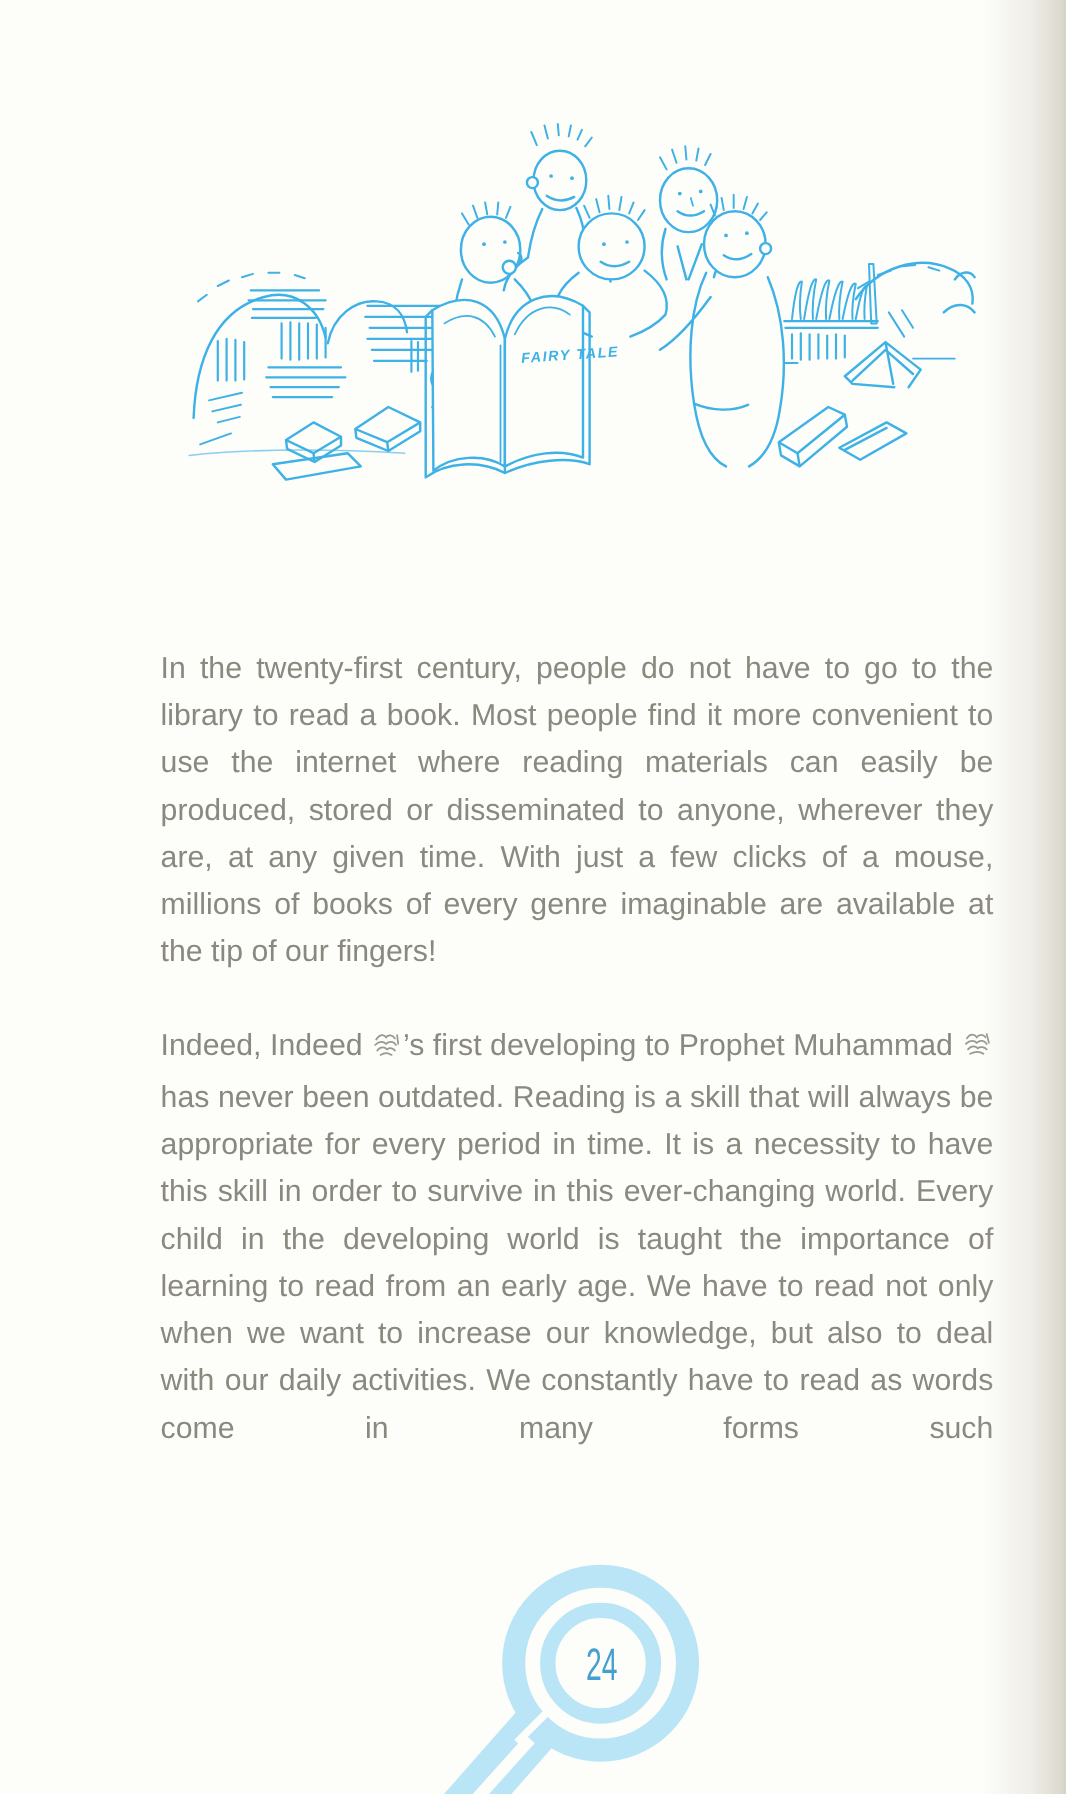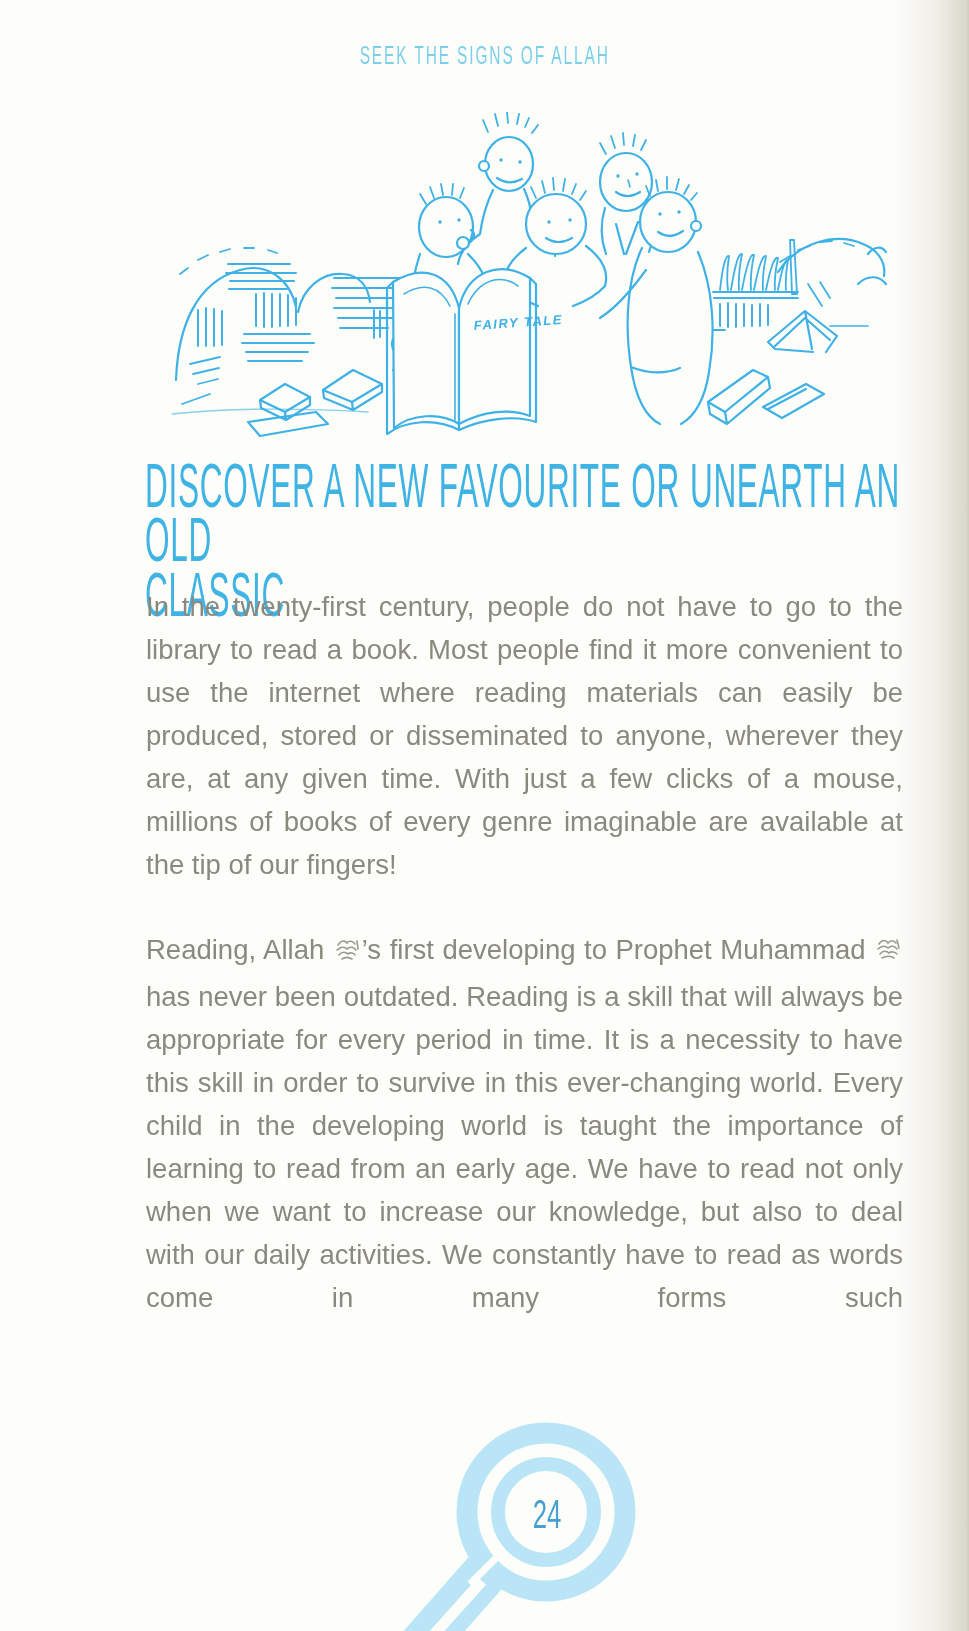--- a/index.html
+++ b/index.html
@@ -42,23 +42,20 @@
   .edge-shadow{
     position:absolute;top:0;right:0;width:76px;height:100%;pointer-events:none;
     background:linear-gradient(to right,rgba(214,211,199,0) 0%,rgba(222,219,209,0.45) 58%,rgba(213,210,197,0.85) 96%,rgba(203,200,186,0.9) 100%);
   }
 </style>
 </head>
 <body>
 
 <div class="page">
 
-  <div class="running-header">
-    <span class="rh-inner">SEEK THE SIGNS OF ALLAH</span>
-  </div>
 
   <div class="illo">
     <svg width="720" height="335" viewBox="0 0 720 335" fill="none" stroke="#3eb1e6" stroke-width="2.2" stroke-linecap="round" stroke-linejoin="round">
 
       <g>
         <path d="M8,268 C10,215 28,170 72,158 C100,150 122,168 128,195"></path>
         <path d="M130,200 C135,175 155,160 175,162 C192,163 200,175 202,190"></path>
         <path d="M12,162 l8,-6 M30,148 l10,-5 M52,140 l10,-3 M76,136 l10,0 M100,138 l9,3" stroke-width="1.8"></path>
         <path d="M60,152 h62 M58,161 h70 M62,169 h64 M61,177 h58" stroke-width="2"></path>
         <path d="M88,182 v32 M96,181 v34 M104,182 v33 M112,182 v32 M120,183 v31 M128,186 v27" stroke-width="2"></path>
@@ -156,30 +153,24 @@
         <path d="M80,310 L148,300 L160,312 L92,324 Z"></path>
       </g>
 
       <g>
         <path d="M540,290 L585,258 L600,265 L557,300 Z M540,290 L542,302 L559,312 L602,276 L600,265 M557,300 L559,312"></path>
         <path d="M595,295 L638,272 L656,282 L614,306 Z M600,297 L638,277"></path>
       </g>
     </svg>
   </div>
 
-  <h1 class="heading">
-    <div class="heading-inner">
-      <span class="hl">DISCOVER A NEW FAVOURITE OR UNEARTH AN OLD</span>
-      <span class="hl hl2">CLASSIC</span>
-    </div>
-  </h1>
 
   <p class="bodytext p1">In the twenty-first century, people do not have to go to the library to read a book. Most people find it more convenient to use the internet where reading materials can easily be produced, stored or disseminated to anyone, wherever they are, at any given time. With just a few clicks of a mouse, millions of books of every genre imaginable are available at the tip of our fingers!</p>
 
-  <p class="bodytext p2"><span>Reading, Allah </span><span class="hn" aria-label="ﷻ"><svg width="25" height="26" viewBox="0 0 25 26" fill="none" stroke="#9a998e" stroke-width="1.6" stroke-linecap="round">
+  <p class="bodytext p2"><span>Indeed, Indeed </span><span class="hn" aria-label="ﷻ"><svg width="25" height="26" viewBox="0 0 25 26" fill="none" stroke="#9a998e" stroke-width="1.6" stroke-linecap="round">
           <path d="M3,8 C6,3 10,3 12,6 C14,3 18,4 20,7"></path>
           <path d="M2,13 C6,9 10,10 12,12 C15,9 19,10 21,13"></path>
           <path d="M4,18 C7,14 11,15 13,17 C15,15 19,16 20,18"></path>
           <path d="M7,22 C10,20 14,20 17,22"></path>
           <path d="M22,4 L23,12"></path>
         </svg></span><span>’s first developing to Prophet Muhammad </span><span class="hn" aria-label="ﷺ"><svg width="25" height="26" viewBox="0 0 25 26" fill="none" stroke="#9a998e" stroke-width="1.6" stroke-linecap="round">
           <path d="M3,7 C6,2 10,3 12,6 C14,3 18,3 20,6"></path>
           <path d="M2,12 C6,8 10,9 12,11 C15,8 19,9 21,12"></path>
           <path d="M4,17 C7,13 11,14 13,16 C15,14 19,15 21,17"></path>
           <path d="M6,21 C10,19 15,19 18,21"></path>

